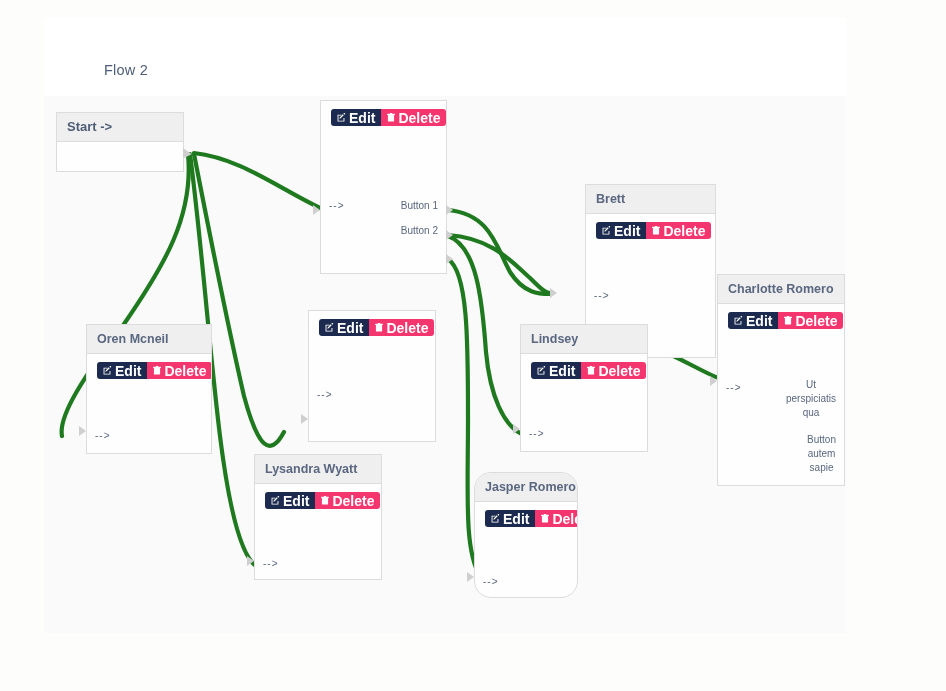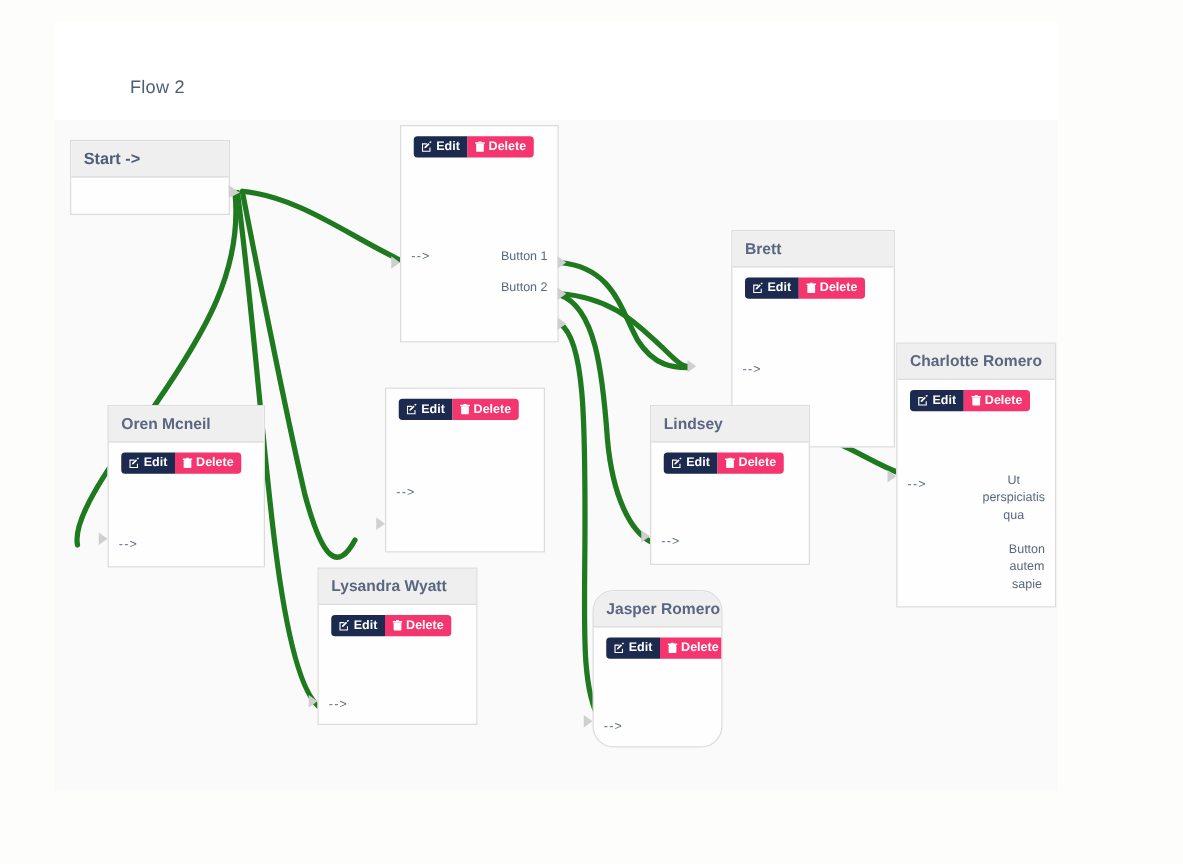--- a/index.html
+++ b/index.html
@@ -45,21 +45,21 @@
     height:28px;line-height:28px;
     padding:0 10px;
     font-size:12.5px;font-weight:bold;color:#5a6780;
     white-space:nowrap;
   }
   .node-body{position:relative;height:calc(100% - 29px);}
   .btn-row{position:absolute;left:10px;top:8px;display:flex;}
   .btn{
     display:flex;align-items:center;gap:3px;
     height:17px;padding:0 6px;
-    font-size:10px;font-weight:bold;color:#ffffff;
+    font-size:14px;font-weight:bold;color:#ffffff;
     box-sizing:border-box;
     cursor:pointer;
   }
   .btn-edit{background:#1b2a4e;border-radius:3px 0 0 3px;}
   .btn-del{background:#f5356e;border-radius:0 3px 3px 0;}
   .btn svg{display:block;}
 
   
   .port-in{
     position:absolute;left:8px;

